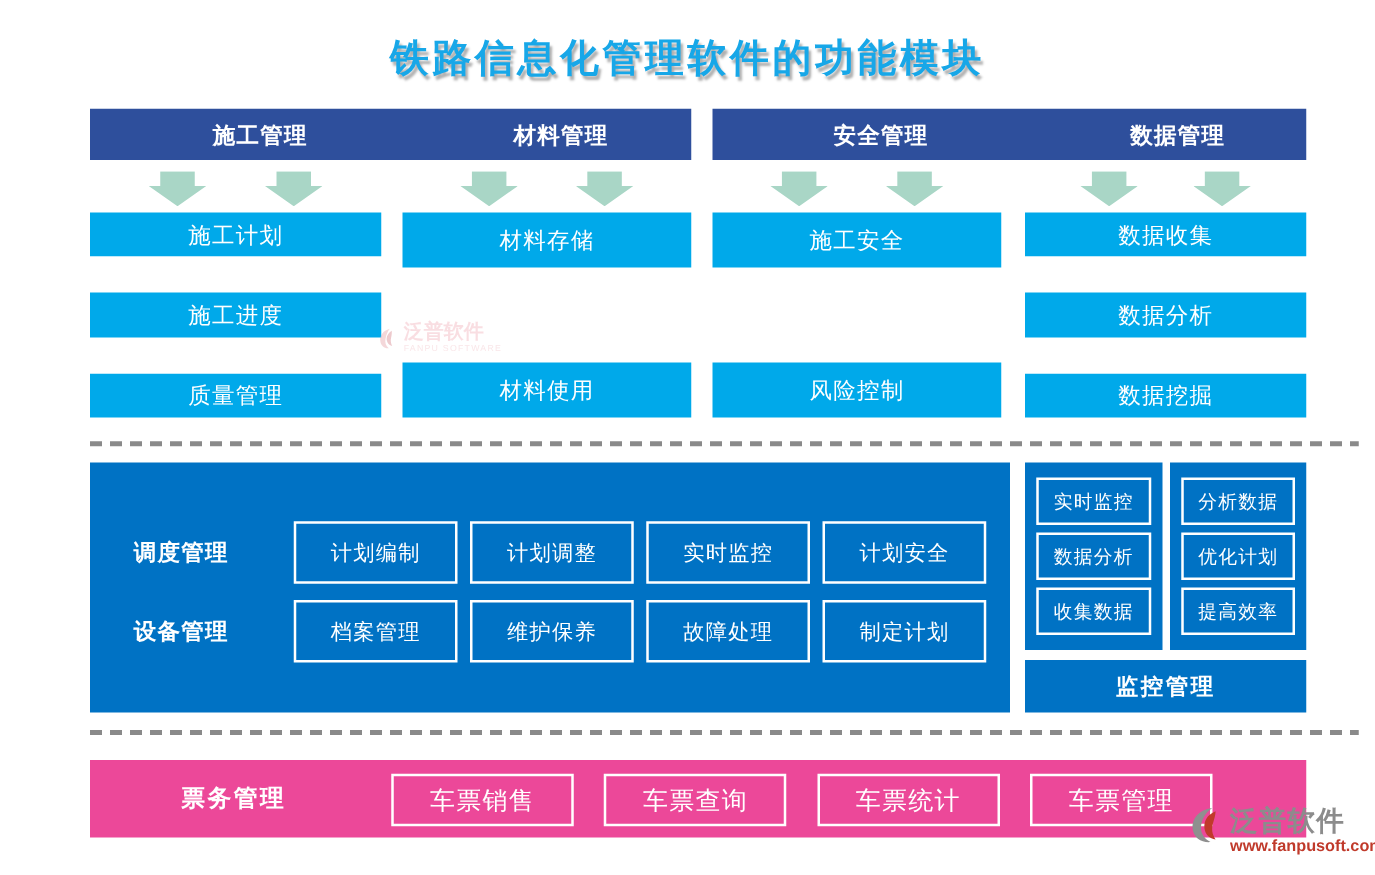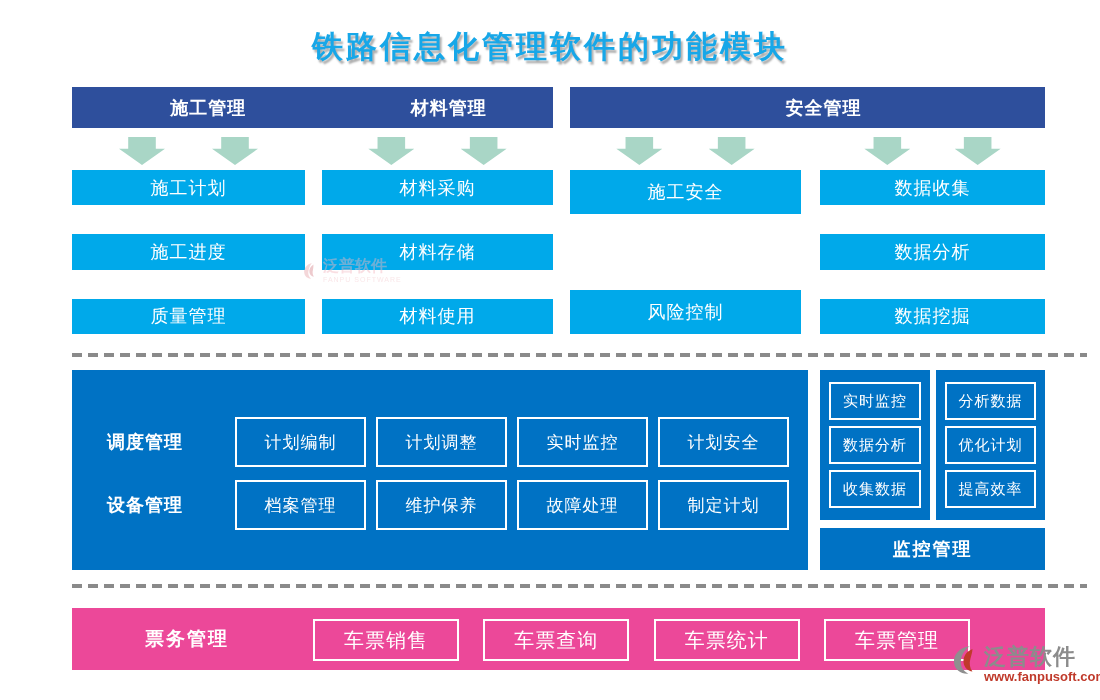--- a/index.html
+++ b/index.html
@@ -79,20 +79,21 @@
 <div class="stage">
 
   <div class="title">铁路信息化管理软件的功能模块</div>
 
   <div class="hdr" style="left:72px;top:87px;width:481px;height:41px">
     <span>施工管理</span>
     <span>材料管理</span>
   </div>
   <div class="hdr" style="left:570px;top:87px;width:475px;height:41px">
     <span>安全管理</span>
+    <span>数据管理</span>
   </div>
 
   <div class="arrowrow" style="left:72px;top:137px;width:233px">
     <div class="arrow"></div>
     <div class="arrow"></div>
   </div>
   <div class="arrowrow" style="left:322px;top:137px;width:231px">
     <div class="arrow"></div>
     <div class="arrow"></div>
   </div>
@@ -104,21 +105,20 @@
     <div class="arrow"></div>
     <div class="arrow"></div>
   </div>
 
   <div class="col" style="left:72px;top:170px;width:233px">
     <div class="bluebox">施工计划</div>
     <div class="bluebox">施工进度</div>
     <div class="bluebox">质量管理</div>
   </div>
   <div class="col" style="left:322px;top:170px;width:231px">
-    <div class="bluebox">材料采购</div>
     <div class="bluebox">材料存储</div>
     <div class="bluebox">材料使用</div>
   </div>
   <div class="col" style="left:570px;top:170px;width:231px">
     <div class="bluebox">施工安全</div>
     <div class="bluebox">风险控制</div>
   </div>
   <div class="col" style="left:820px;top:170px;width:225px">
     <div class="bluebox">数据收集</div>
     <div class="bluebox">数据分析</div>

